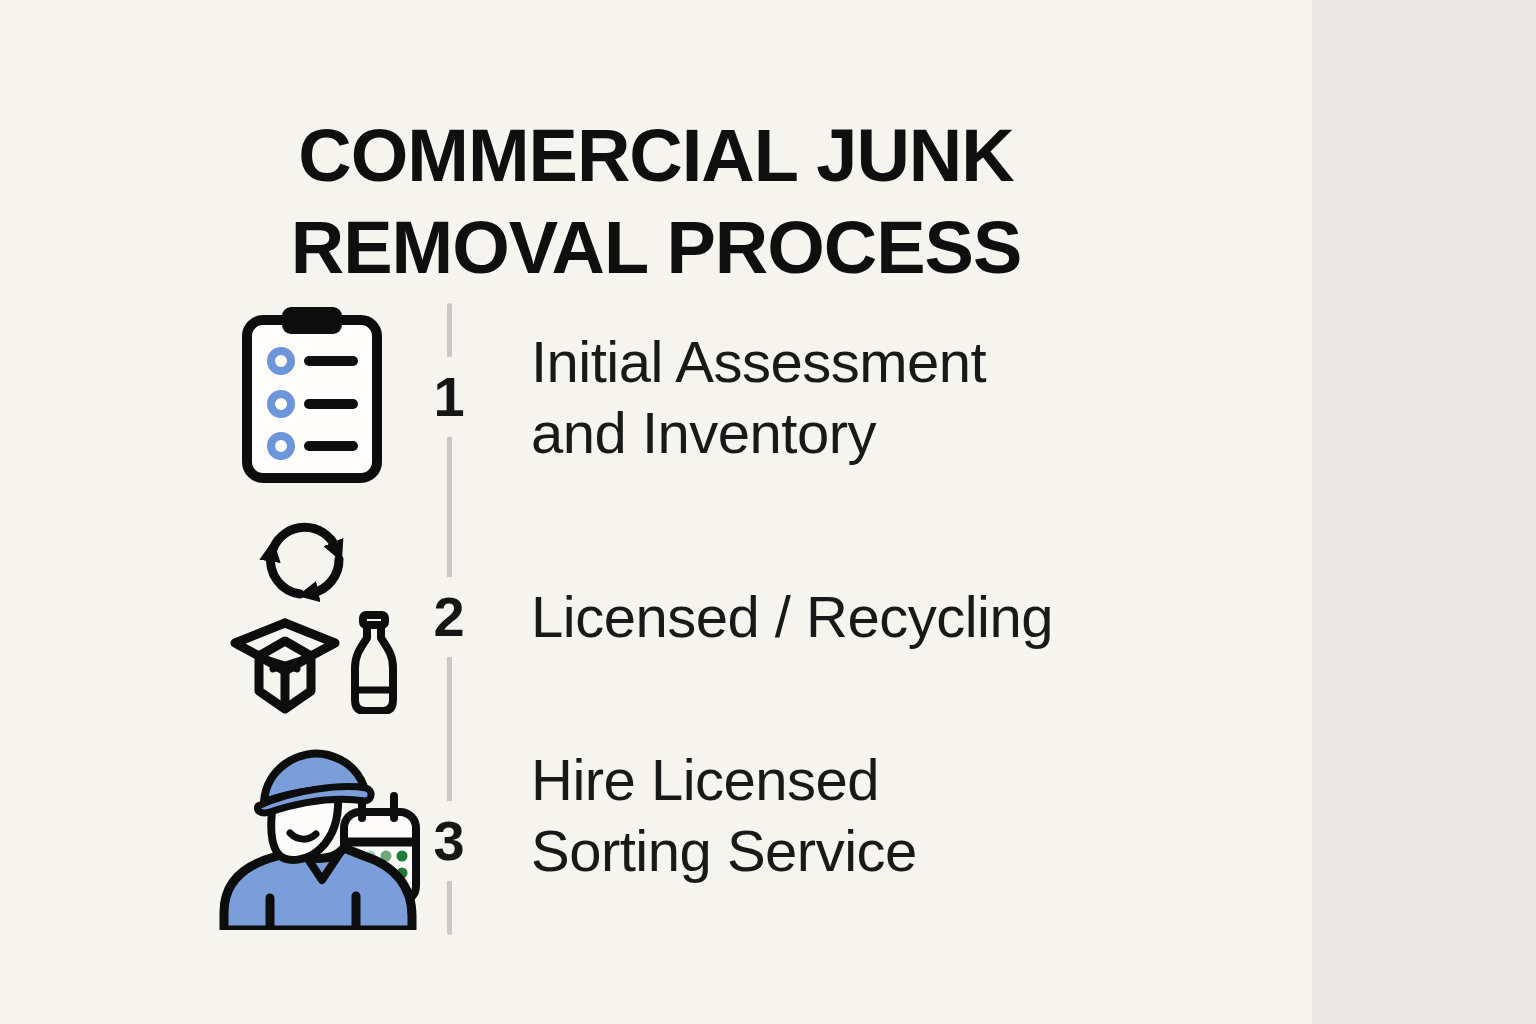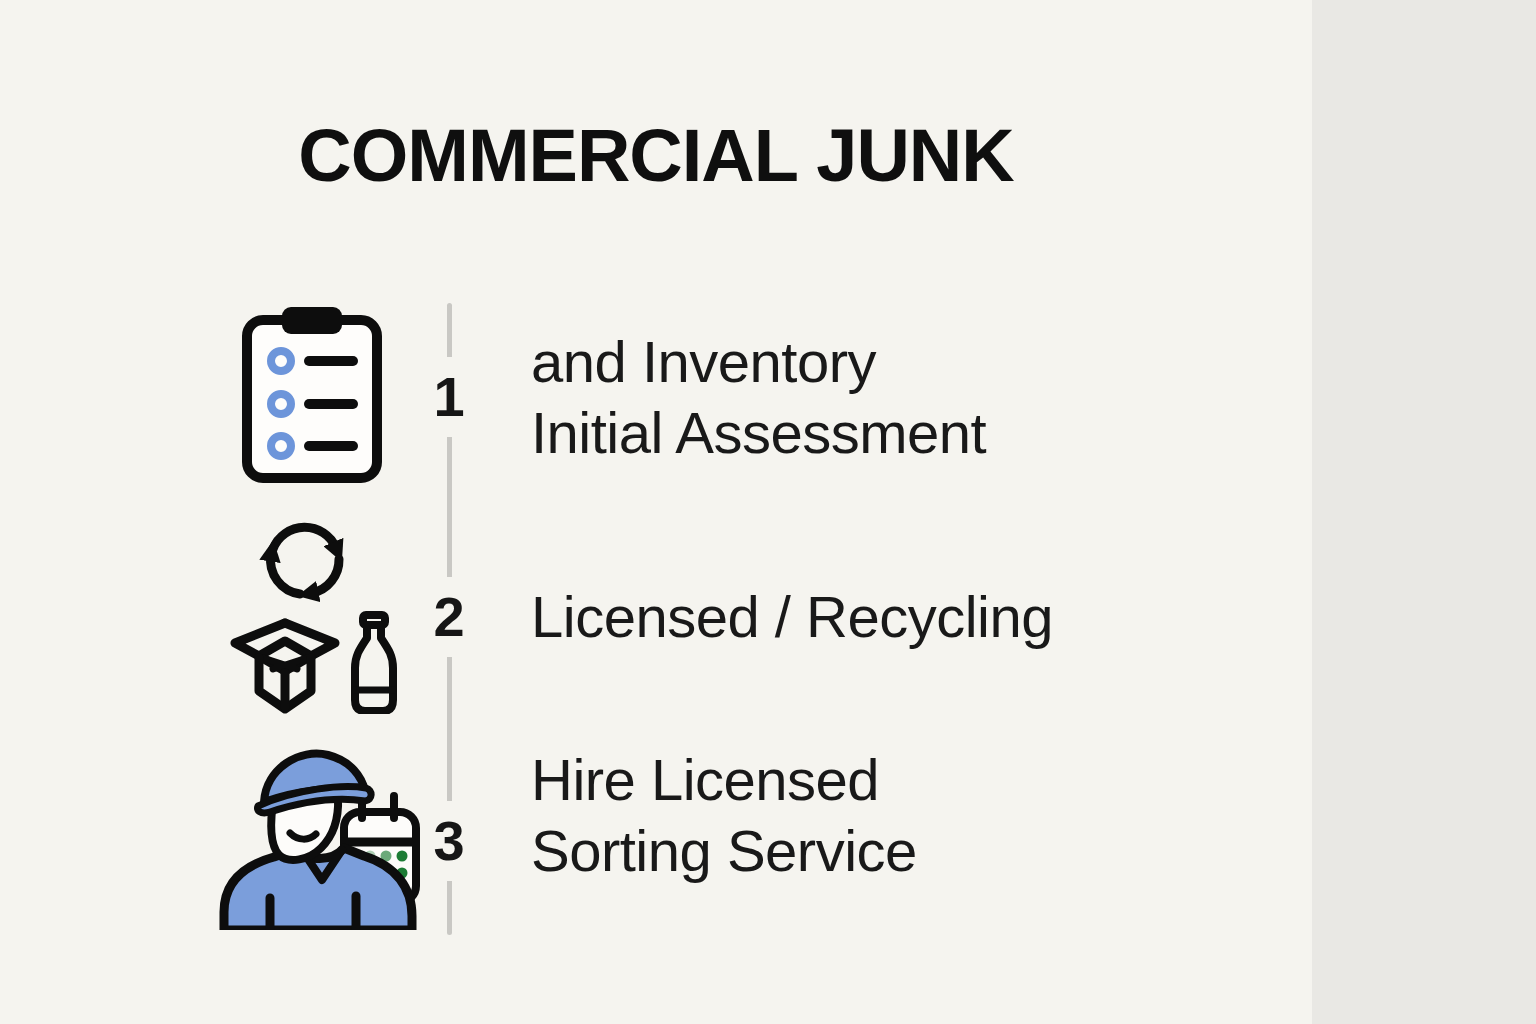--- a/index.html
+++ b/index.html
@@ -64,40 +64,41 @@
   .label-3{top:744px;}
   .step-label span{display:block;}
 </style>
 </head>
 <body>
 
 <div class="canvas">
 
   <h1 class="title">
     <span>COMMERCIAL JUNK</span>
+    <span>REMOVAL PROCESS</span>
   </h1>
 
   <div class="divider"></div>
 
   <div class="step-icon icon-1">
     <svg viewBox="0 0 146 184" fill="none" xmlns="http://www.w3.org/2000/svg">
       <rect x="8" y="18" width="130" height="158" rx="16" fill="#fefdfb" stroke="#0d0d0d" stroke-width="10"></rect>
       <rect x="43" y="5" width="60" height="27" rx="9" fill="#0d0d0d"></rect>
       <circle cx="42" cy="59" r="10" stroke="#6d95da" stroke-width="8"></circle>
       <circle cx="42" cy="102" r="10" stroke="#6d95da" stroke-width="8"></circle>
       <circle cx="42" cy="144" r="10" stroke="#6d95da" stroke-width="8"></circle>
       <path d="M70 59 H114" stroke="#0d0d0d" stroke-width="10" stroke-linecap="round"></path>
       <path d="M70 102 H114" stroke="#0d0d0d" stroke-width="10" stroke-linecap="round"></path>
       <path d="M70 144 H114" stroke="#0d0d0d" stroke-width="10" stroke-linecap="round"></path>
     </svg>
   </div>
   <div class="step-number num-1">1</div>
   <div class="step-label label-1">
+    <span>Initial Assessment</span>
     <span>and Inventory</span>
-    <span>Initial Assessment</span>
   </div>
 
   <div class="step-icon icon-2">
     <svg viewBox="0 0 172 202" fill="none" xmlns="http://www.w3.org/2000/svg">
       <defs>
         <marker id="arrowhead" viewBox="0 0 10 10" refX="3" refY="5" markerWidth="2.4" markerHeight="2.4" orient="auto">
           <path d="M0 0 L10 5 L0 10 Z" fill="#0d0d0d"></path>
         </marker>
       </defs>
       <g stroke="#0d0d0d" stroke-width="9" stroke-linecap="round">

